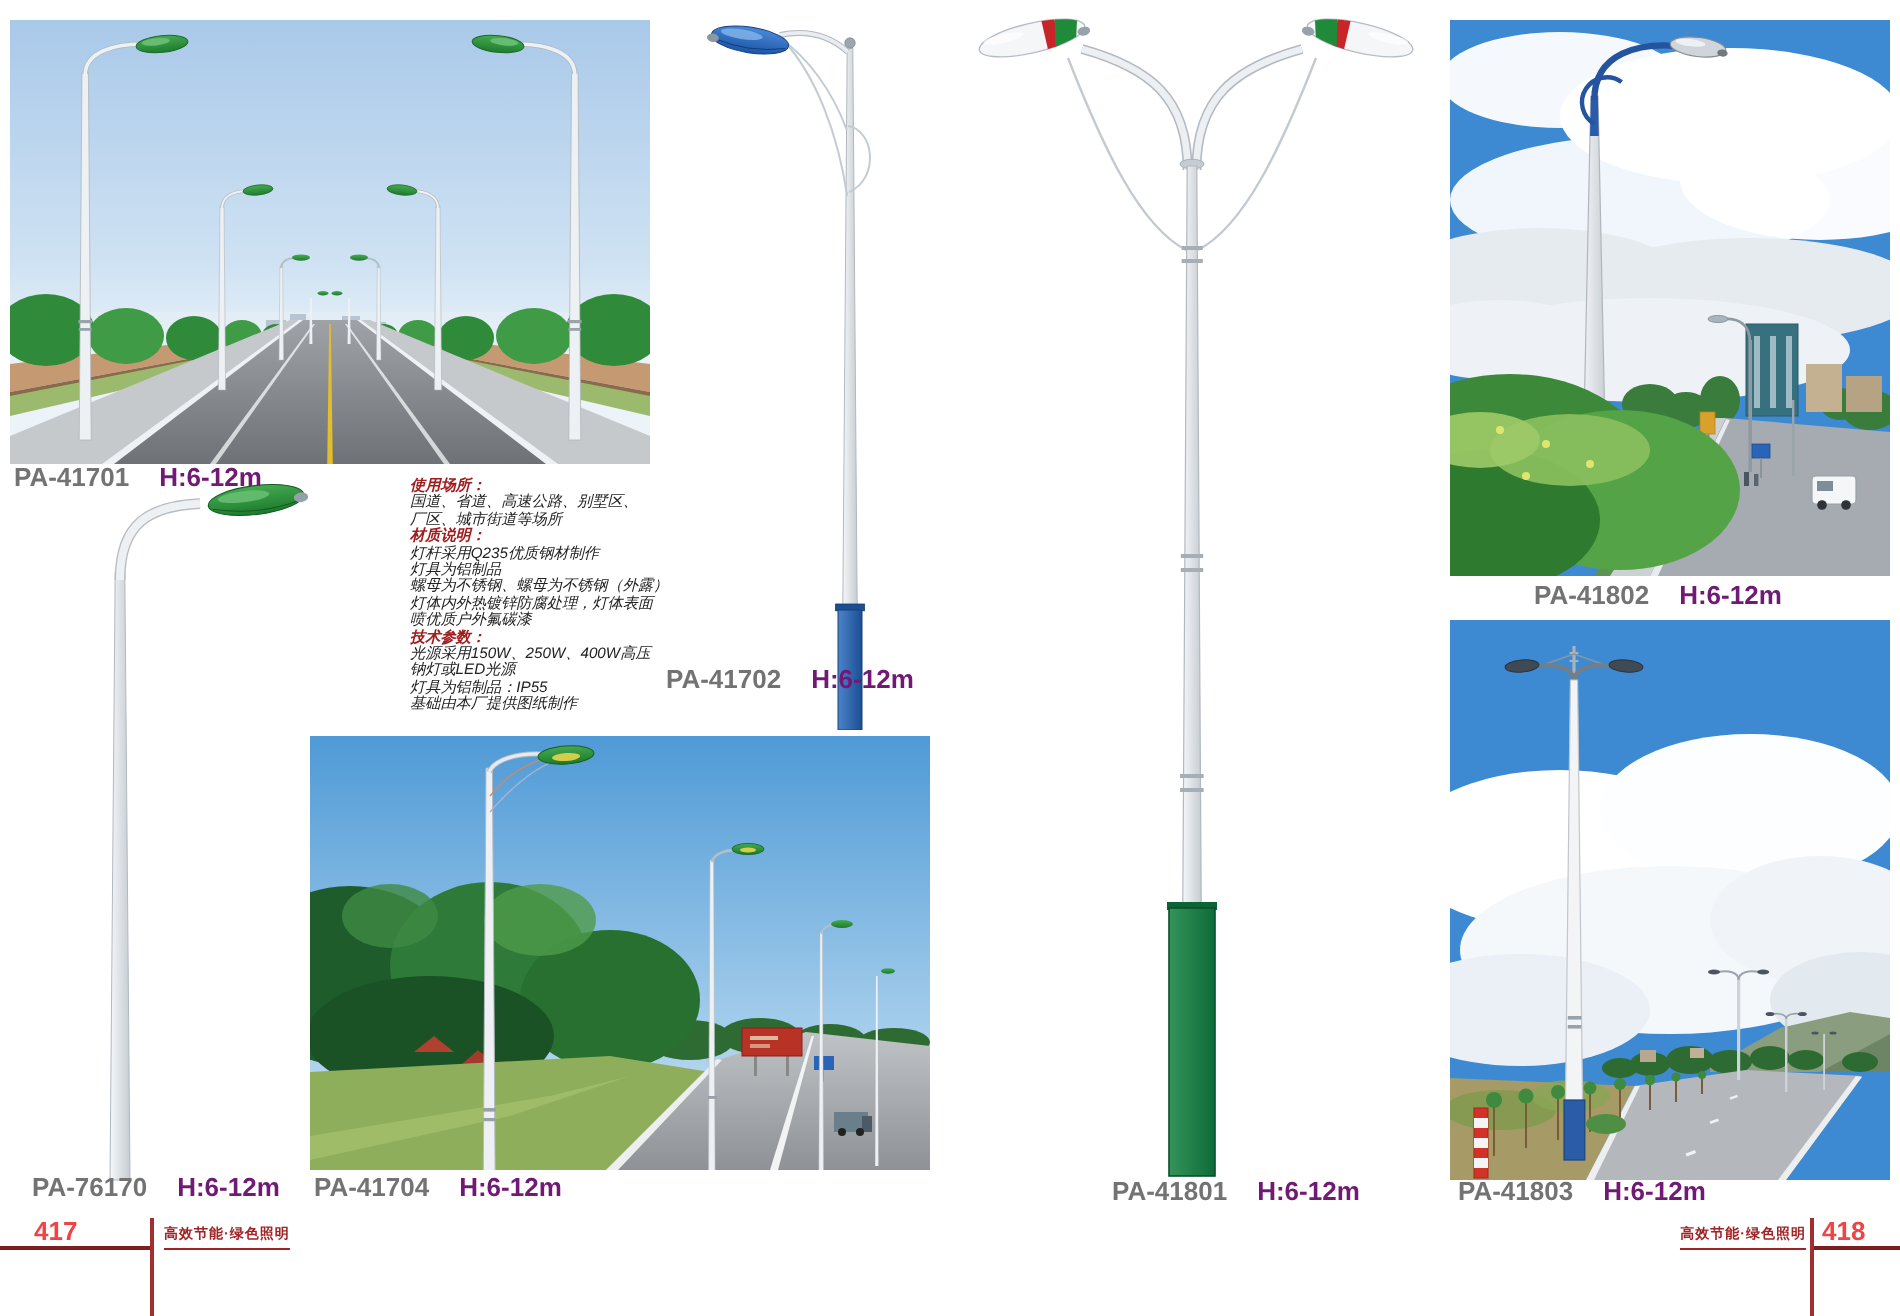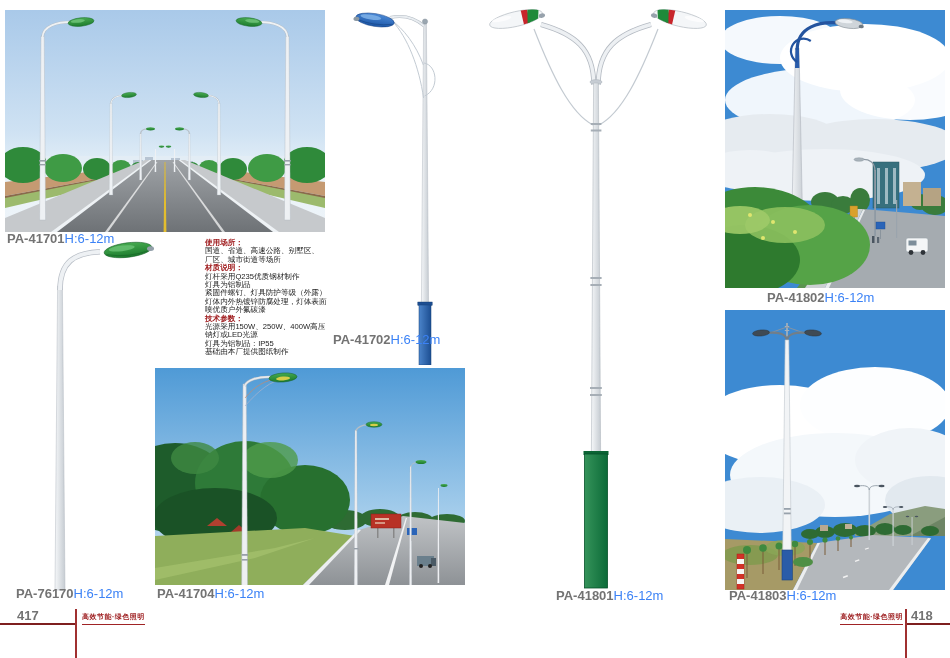--- a/index.html
+++ b/index.html
@@ -2,27 +2,27 @@
 <html><head>
 <meta charset="utf-8">
 <style>
   html,body{margin:0;padding:0;background:#fff;}
   .page{position:relative;width:950px;height:658px;background:#fff;overflow:hidden;
         font-family:"Liberation Sans", sans-serif;}
   .fig{position:absolute;}
   .fig svg{display:block;}
   .label{position:absolute;font-weight:bold;font-size:13px;white-space:nowrap;letter-spacing:0;}
   .label .m{color:#737373;}
-  .label .h{color:#3b82f6;font-weight:normal;margin-left:0;}
+  .label .h{color:#701a75;font-weight:bold;margin-left:15px;}
   .info{position:absolute;left:205px;top:239px;width:160px;font-size:7.6px;line-height:8.4px;color:#222;}
-  .info .ln{white-space:nowrap;}
+  .info .ln{white-space:nowrap;font-style:italic;}
   .info .hdr{color:#a01e20;font-weight:bold;}
   .foot-rule{position:absolute;height:2px;background:#7e1f1f;}
   .foot-vline{position:absolute;width:2px;background:#a03030;}
-  .foot-page{position:absolute;font-size:13px;font-weight:bold;color:#737373;}
+  .foot-page{position:absolute;font-size:13px;font-weight:bold;color:#ef4444;}
   .foot-slogan{position:absolute;font-size:7px;font-weight:bold;color:#a02325;letter-spacing:.5px;
                border-bottom:1.5px solid #a02325;padding-bottom:2px;white-space:nowrap;}
 </style>
 </head>
 <body>
 
 <div class="page">
 
   <div class="fig" style="left:5px;top:10px;width:320px;height:222px">
   <svg width="320" height="222" viewBox="0 0 320 222">
@@ -150,21 +150,21 @@
   </svg>
   </div>
 
   <div class="info">
     <div class="ln hdr">使用场所：</div>
     <div class="ln">国道、省道、高速公路、别墅区、</div>
     <div class="ln">厂区、城市街道等场所</div>
     <div class="ln hdr">材质说明：</div>
     <div class="ln">灯杆采用Q235优质钢材制作</div>
     <div class="ln">灯具为铝制品</div>
-    <div class="ln">紧固件螺钉、灯具防护等级（外露）</div>
+    <div class="ln">螺母为不锈钢、螺母为不锈钢（外露）</div>
     <div class="ln">灯体内外热镀锌防腐处理，灯体表面</div>
     <div class="ln">喷优质户外氟碳漆</div>
     <div class="ln hdr">技术参数：</div>
     <div class="ln">光源采用150W、250W、400W高压</div>
     <div class="ln">钠灯或LED光源</div>
     <div class="ln">灯具为铝制品：IP55</div>
     <div class="ln">基础由本厂提供图纸制作</div>
   </div>
 
   <div class="fig" style="left:340px;top:5px;width:170px;height:360px">

